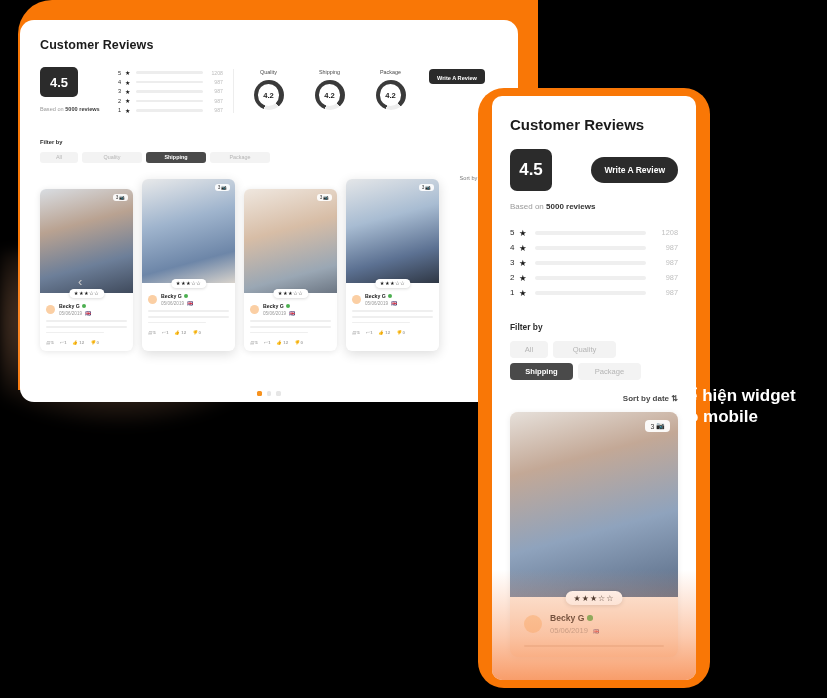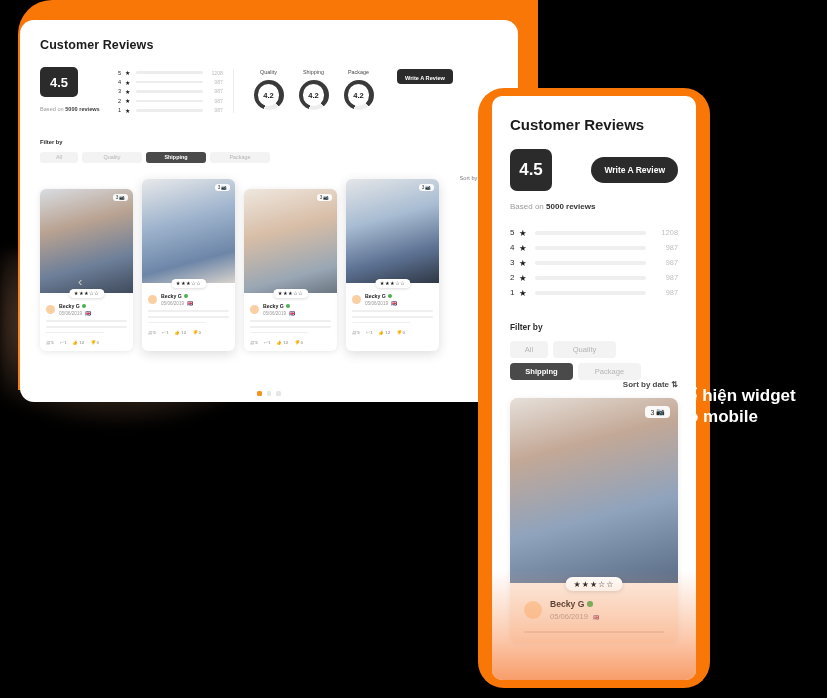--- a/index.html
+++ b/index.html
@@ -52,21 +52,21 @@
   .bars { width: 105px; padding-top: 1px; }
   .bar-row { display: flex; align-items: center; height: 9.4px; }
   .bar-lvl { font-size: 5.6px; color: #2B2B2B; width: 7px; }
   .bar-star { font-size: 6px; color: #1B1B1B; width: 11px; }
   .bar-track { flex: 1; height: 2.6px; background: #EDEDED; border-radius: 2px; overflow: hidden; }
   .bar-fill { height: 100%; background: #1F1F1F; border-radius: 2px; }
   .bar-count { width: 20px; text-align: right; font-size: 5.2px; color: #BDBDBD; }
 
   .dk-divider { width: 1px; background: #EDEDED; align-self: stretch; margin: 2px 12px 2px 10px; }
 
-  .gauges { display: flex; padding-top: 2px; }
+  .gauges { display: flex; gap: 16px; padding-top: 2px; }
   .gauge { width: 45px; text-align: center; }
   .gauge-label { font-size: 5.4px; color: #4A4A4A; margin-bottom: 5px; }
   .ring {
     width: 30px; height: 30px; border-radius: 50%; margin: 0 auto; position: relative;
     background: conic-gradient(from 200deg, #3A3A3A 0deg 300deg, #EDEDED 300deg 360deg);
   }
   .ring::after {
     content: ""; position: absolute; inset: 4.2px; border-radius: 50%; background: #fff;
   }
   .ring span {
@@ -173,21 +173,21 @@
   .mb-chips { display: flex; flex-wrap: wrap; gap: 5px; margin-top: 9px; }
   .mb-chip {
     background: #F3F3F3; color: #B5B5B5; border: none; border-radius: 4px;
     font-size: 7.6px; height: 17px; padding: 0 10px; min-width: 38px;
     display: flex; align-items: center; justify-content: center; cursor: pointer;
     font-family: "Liberation Sans", sans-serif;
   }
   .mb-chip.w2 { min-width: 63px; }
   .mb-chip.active { background: #4A4A4A; color: #fff; font-weight: bold; }
 
-  .mb-sort { display: flex; justify-content: flex-end; }
+  .mb-sort { display: flex; justify-content: flex-end; margin-top: 14px; }
   .mb-sort-ctl { font-size: 8px; font-weight: bold; color: #4A4A4A; cursor: pointer; }
 
   .mb-card {
     margin-top: 9px; border-radius: 8px; overflow: hidden; position: relative;
     background: #FCEDE2; box-shadow: 0 1px 6px rgba(0,0,0,0.08); height: 245px;
   }
   .mb-photo { height: 185px; position: relative; }
   .mb-photo-badge {
     position: absolute; right: 8px; top: 8px; background: rgba(255,255,255,.92);
     border-radius: 4px; font-size: 7px; color: #333; padding: 2px 5px;

